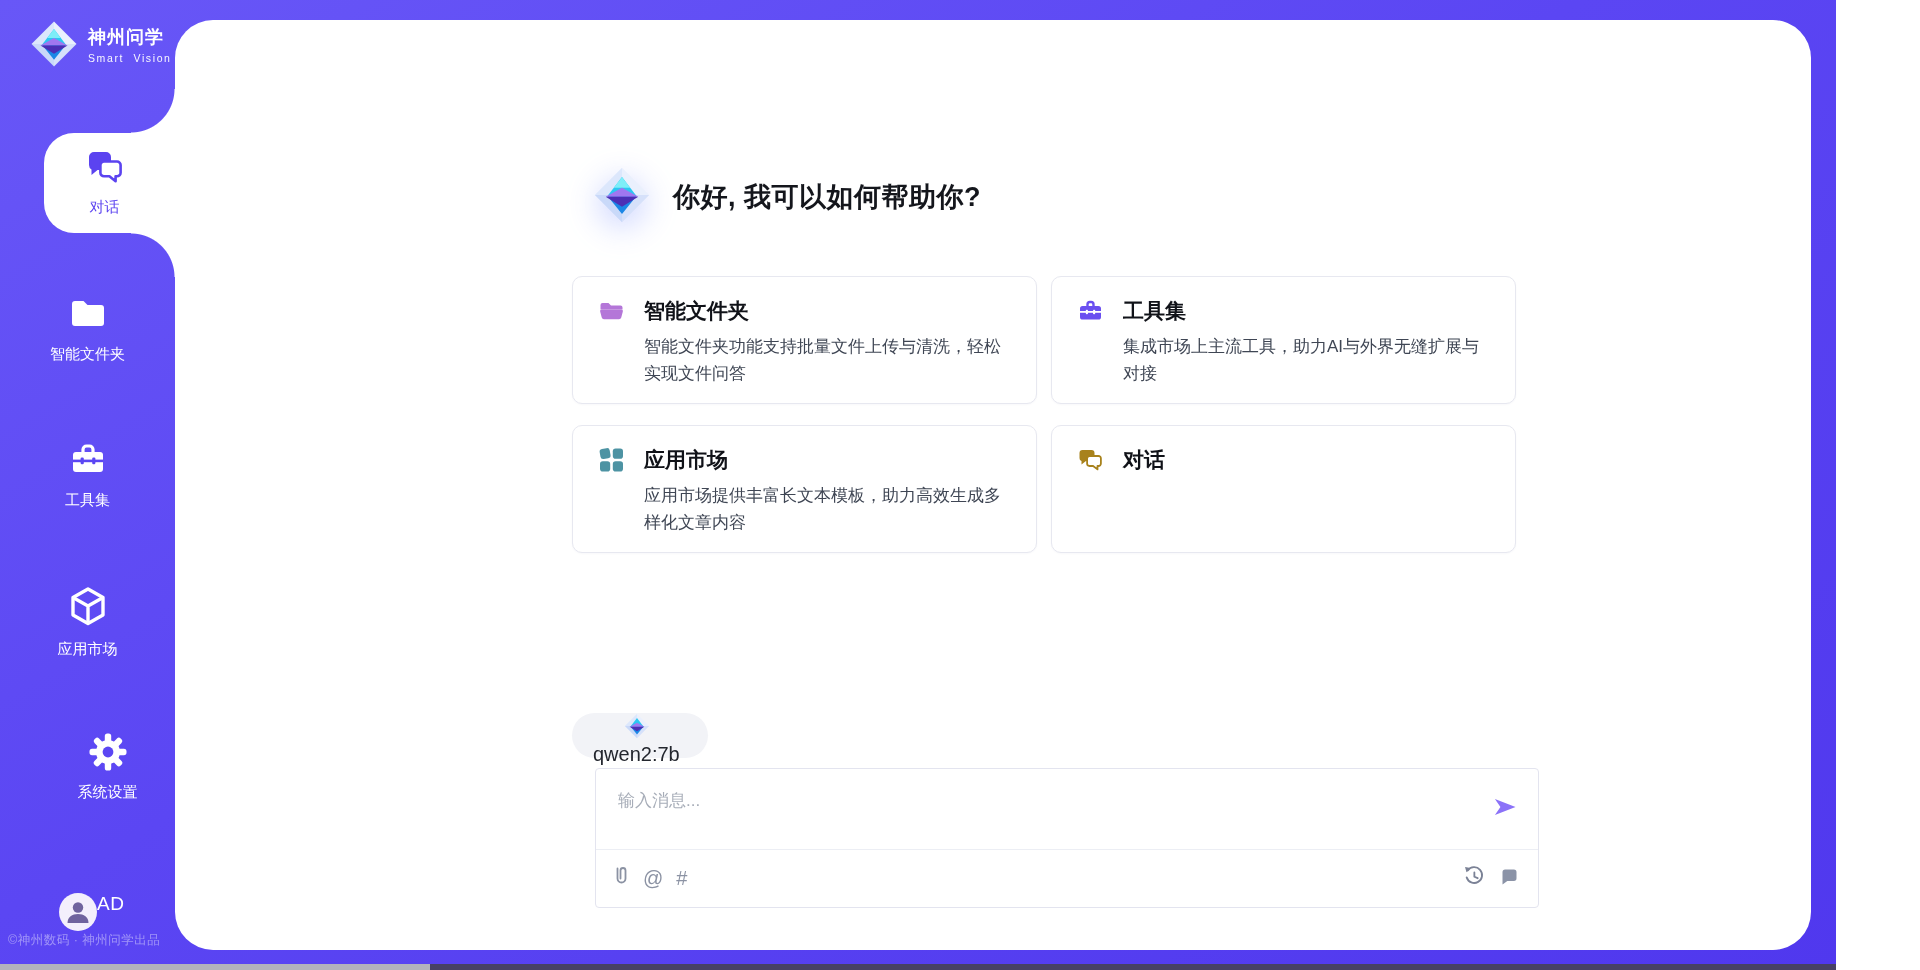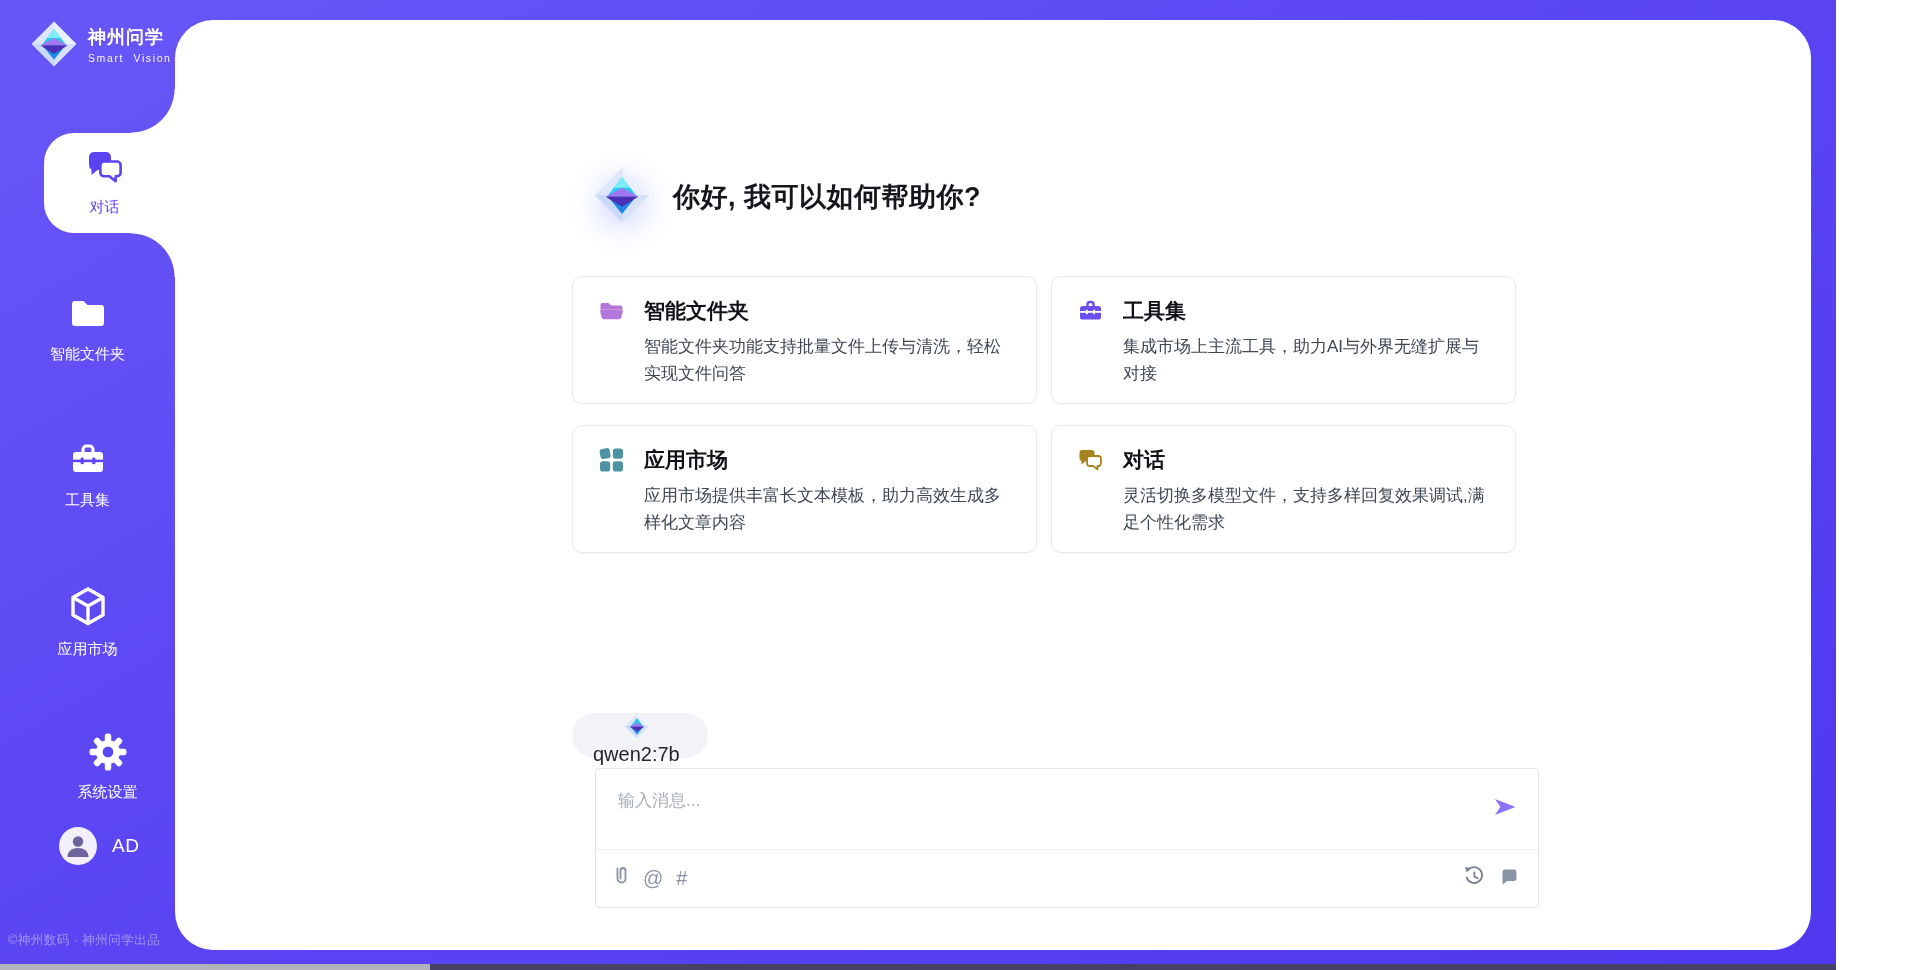--- a/index.html
+++ b/index.html
@@ -19,21 +19,21 @@
   .nav-item{position:absolute;left:0;width:175px;display:flex;flex-direction:column;align-items:center;gap:9px;color:#fff;font-size:15px;cursor:pointer;}
   .nav-item .nav-label{line-height:1;}
 
   .tab-active{position:absolute;left:44px;right:0;top:133px;height:100px;background:#fff;border-radius:30px 0 0 30px;cursor:pointer;}
   .tab-active::before{content:"";position:absolute;right:0;top:-44px;width:44px;height:44px;
     background:radial-gradient(circle 44px at 0 0,rgba(0,0,0,0) 43px,#fff 44px);}
   .tab-active::after{content:"";position:absolute;right:0;bottom:-44px;width:44px;height:44px;
     background:radial-gradient(circle 44px at 0 100%,rgba(0,0,0,0) 43px,#fff 44px);}
   .tab-active .tab-inner{position:absolute;left:0;right:10px;top:15px;display:flex;flex-direction:column;align-items:center;gap:7px;color:#5b43f0;font-size:15px;}
 
-  .user-row{position:absolute;left:59px;top:827px;display:flex;align-items:center;gap:15px;cursor:pointer;}
+  .user-row{position:absolute;left:59px;top:893px;display:flex;align-items:flex-start;gap:0;cursor:pointer;}
   .avatar{width:38px;height:38px;border-radius:50%;background:#f3effc;overflow:hidden;position:relative;}
   .user-name{color:#fff;font-size:19px;letter-spacing:.5px;}
   .side-footer{position:absolute;left:8px;top:932px;color:rgba(255,255,255,.42);font-size:12.5px;letter-spacing:.5px;white-space:nowrap;}
 
   
   .hero{position:absolute;left:418px;top:141px;display:flex;align-items:center;}
   .hero-logo{filter:drop-shadow(0 8px 16px rgba(130,150,255,.45));}
   .hero-title{margin-left:22px;font-size:27px;font-weight:800;color:#14161c;letter-spacing:.5px;}
 
   
@@ -230,21 +230,20 @@
       </div>
 
       <div class="card">
         <span class="card-icon">
           <svg width="27" height="26" viewBox="0 0 26 26">
             <path d="M2 6a3 3 0 0 1 3-3h9a3 3 0 0 1 3 3v5a3 3 0 0 1-3 3H8.5L4 17.5V14A3 3 0 0 1 2 11z" fill="#a8821c"></path>
             <path d="M12 9h9a2.4 2.4 0 0 1 2.4 2.4v5.2A2.4 2.4 0 0 1 21 19h-1v3.4L15.6 19H12a2.4 2.4 0 0 1-2.4-2.4v-5.2A2.4 2.4 0 0 1 12 9z" fill="#fff" stroke="#a8821c" stroke-width="1.8" stroke-linejoin="round"></path>
           </svg>
         </span>
         <div class="card-title">对话</div>
-        <div class="card-desc">灵活切换多模型文件，支持多样回复效果调试,满足个性化需求</div>
       </div>
     </div>
 
     <div class="model-pill">
       <span>
         <svg width="26" height="26" viewBox="0 0 64 64">
           <polygon points="32,2 2,32 32,32" fill="#dce7fc"></polygon>
           <polygon points="32,2 62,32 32,32" fill="#eaf0fd"></polygon>
           <polygon points="2,32 32,62 32,32" fill="#c9d9f9"></polygon>
           <polygon points="62,32 32,62 32,32" fill="#d6e1fa"></polygon>

